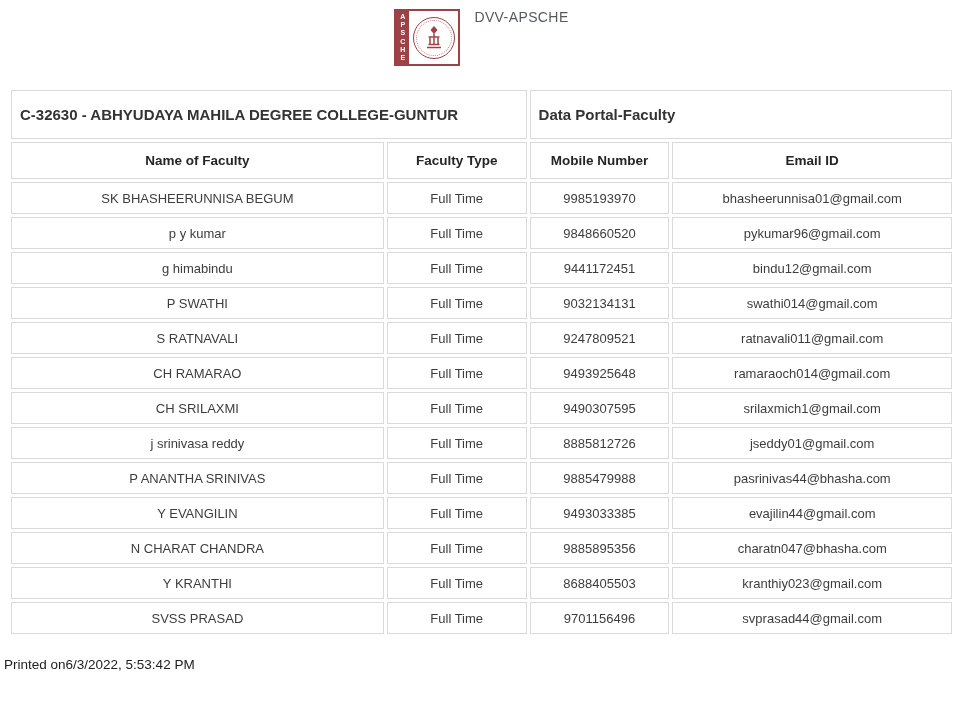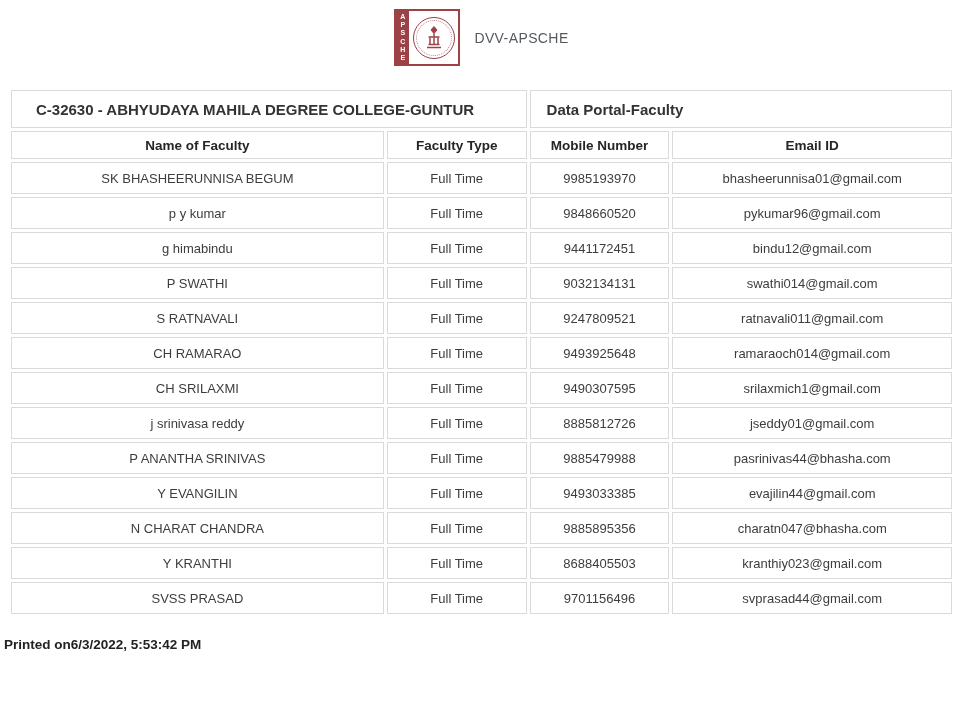--- a/index.html
+++ b/index.html
@@ -6,21 +6,21 @@
   html, body { margin: 0; padding: 0; }
   body {
     width: 963px; height: 714px;
     background: #ffffff;
     font-family: "Liberation Sans", sans-serif;
     overflow: hidden;
   }
 
   
   .app-header {
-    display: flex; justify-content: center; align-items: center;
+    display: flex; justify-content: center; align-items: flex-start;
     gap: 14px; padding-top: 9px; height: 66px;
   }
   .logo-box {
     width: 66px; height: 57px;
     border: 2px solid #9c4146;
     background: #fff;
     display: flex; flex-shrink: 0;
   }
   .logo-strip {
     background: #9c4146; color: #ffffff;
@@ -55,39 +55,40 @@
   .faculty-table th, .faculty-table td {
     border: 1px solid #dadada; background: #fff;
     overflow: hidden; white-space: nowrap;
   }
   .col-name   { width: 40%; }
   .col-type   { width: 15%; }
   .col-mobile { width: 15%; }
   .col-email  { width: 30%; }
 
   tr.title-row th {
-    height: 38px; font-size: 15px; font-weight: bold; color: #333;
+    height: 49px; font-size: 15px; font-weight: bold; color: #333;
     text-align: left;
+    padding-left: 8px;
   }
   th.college-cell { padding-left: 24px; }
   th.portal-cell  { padding-left: 16px; }
 
   tr.cols-row th {
-    height: 28px; font-size: 13.5px; font-weight: bold; color: #252525;
+    height: 37px; font-size: 13.5px; font-weight: bold; color: #252525;
     text-align: center;
   }
 
   .faculty-table td {
     height: 32px; font-size: 13px; color: #3d3d3d; text-align: center;
   }
 
   
   .print-footer {
     margin: 20px 0 0 4px;
-    font-size: 13.5px; color: #222; font-weight: bold;
+    font-size: 13.5px; color: #222;
   }
 </style>
 </head>
 <body>
 
 <div class="page">
 
   <header class="app-header">
     <div class="logo-box">
       <span class="logo-strip">APSCHE</span>

